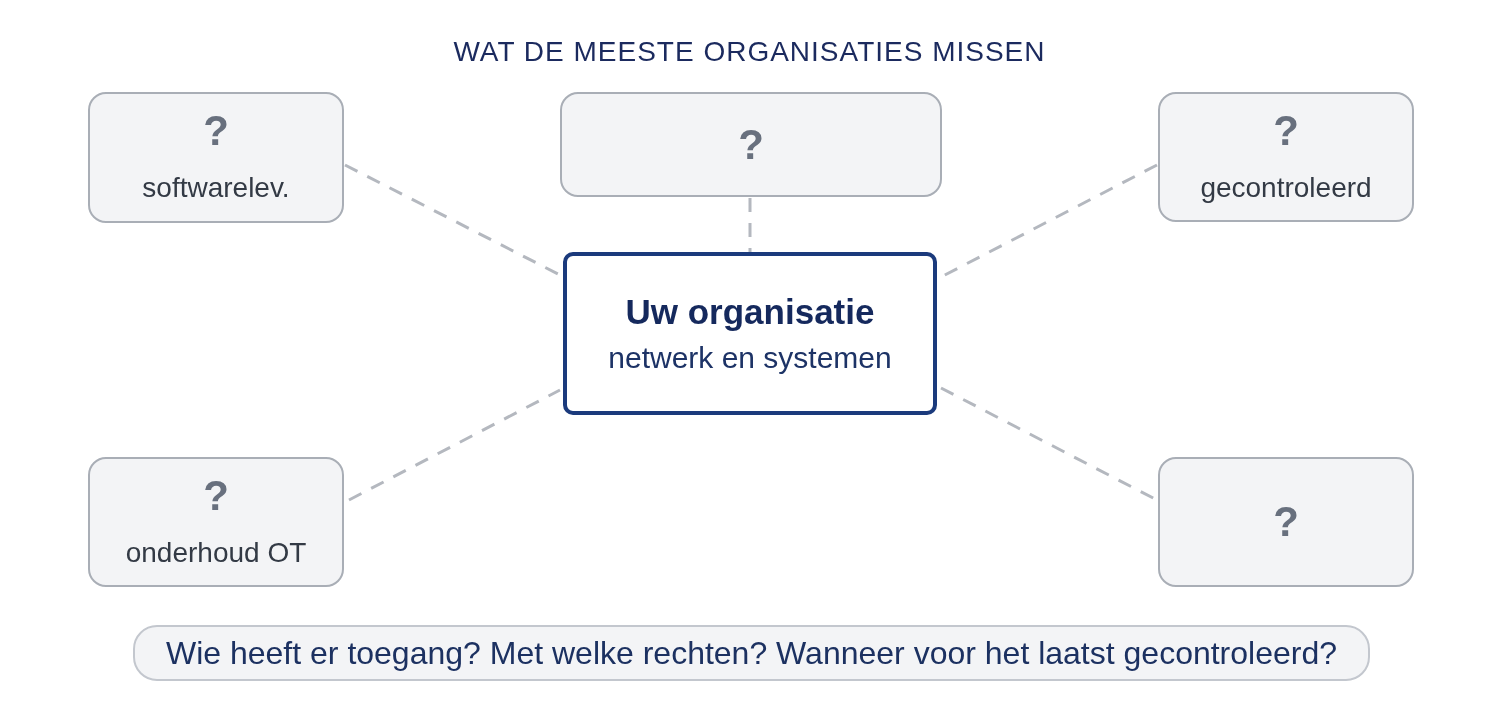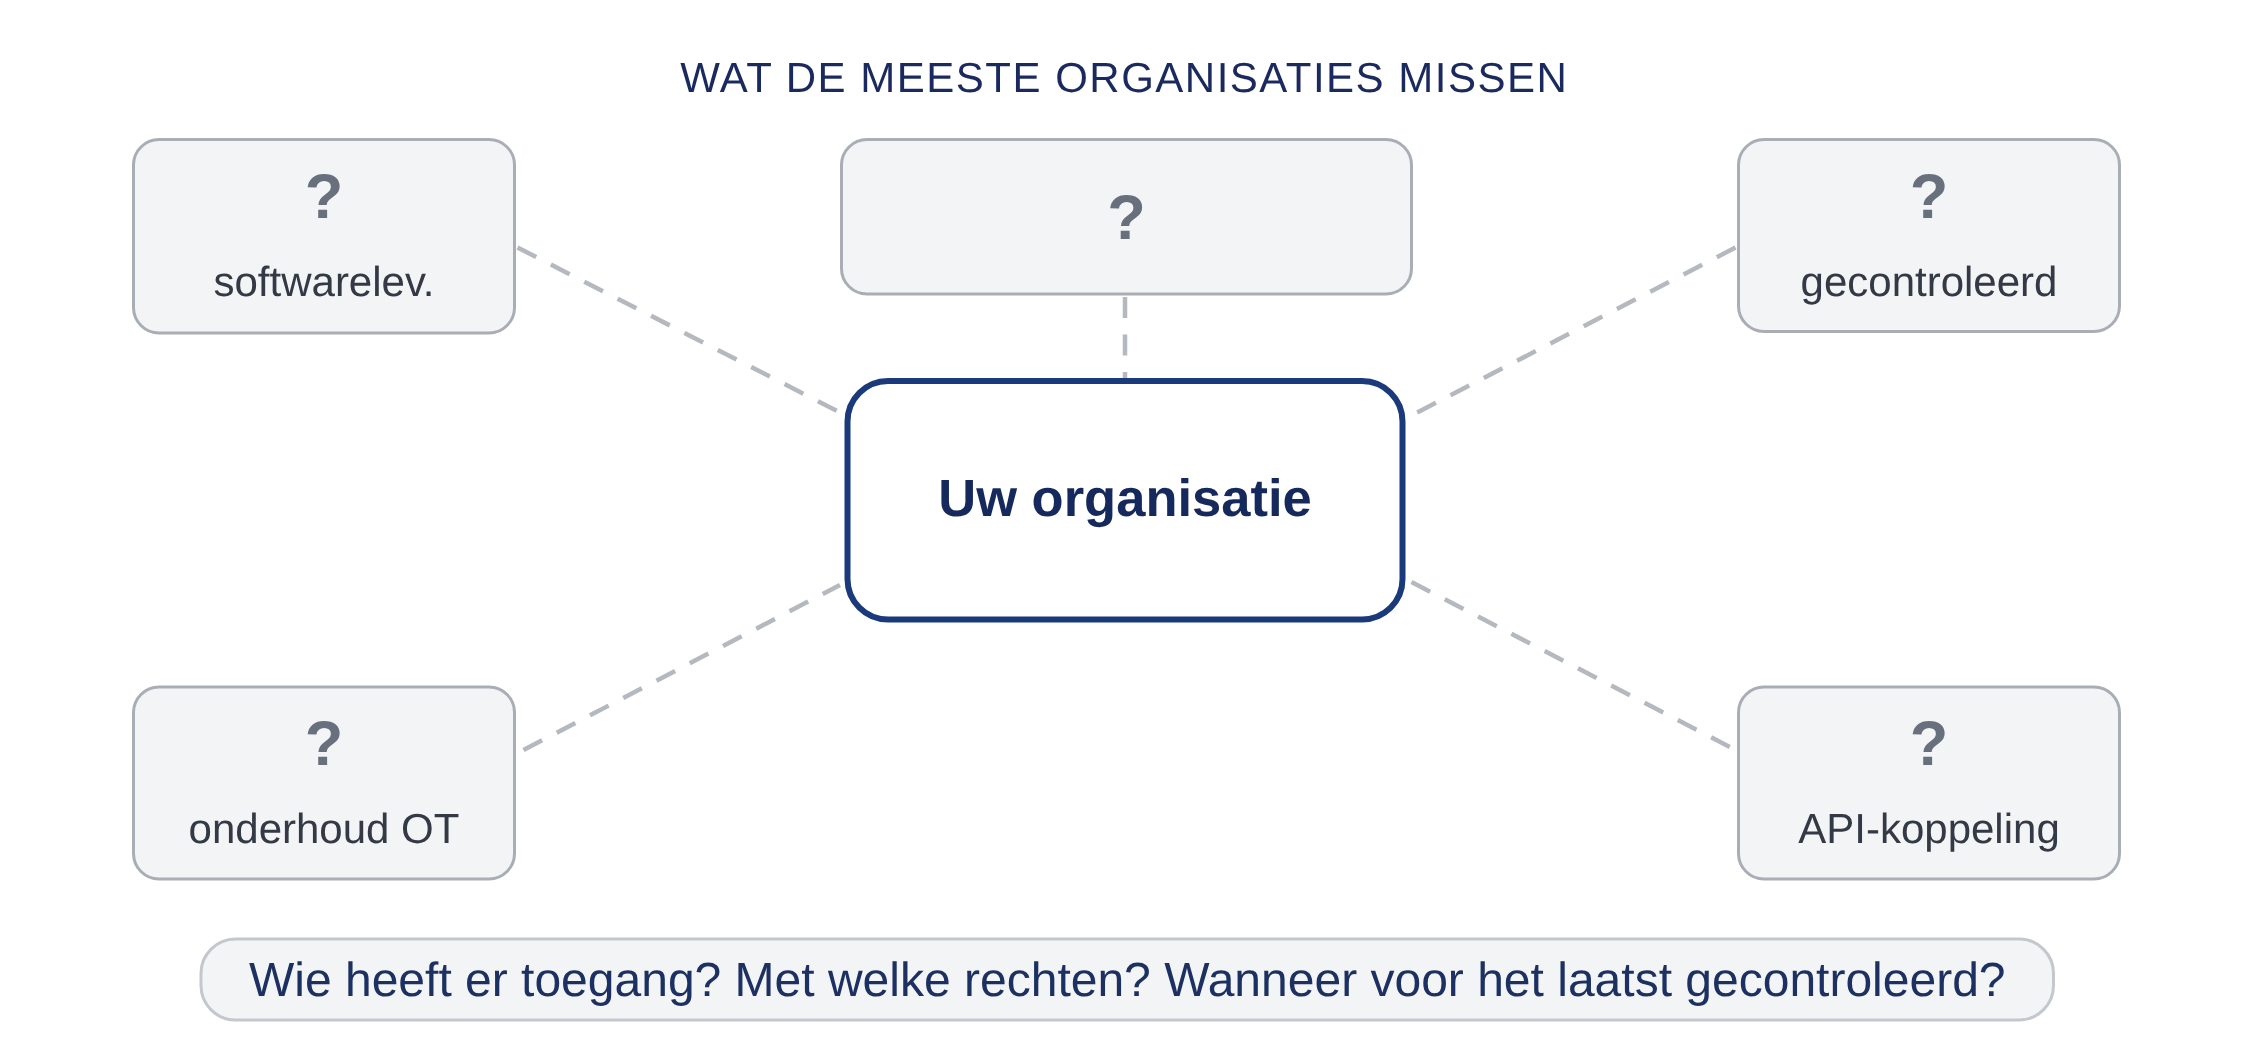--- a/index.html
+++ b/index.html
@@ -62,21 +62,21 @@
   #node-keten       { left: 1158px; top: 92px;  width: 256px;  height: 130px; }
   #node-onderhoud   { left: 88px;   top: 457px; width: 256px;  height: 130px; }
   #node-api         { left: 1158px; top: 457px; width: 256px;  height: 130px; }
   .center-node {
     position: absolute;
     left: 563px; top: 252px;
     width: 374px; height: 163px;
     box-sizing: border-box;
     background: #ffffff;
     border: 4px solid #1b3a7c;
-    border-radius: 29px;
+    border-radius: 10px;
     display: flex;
     flex-direction: column;
     align-items: center;
     justify-content: center;
   }
   .center-title {
     font-size: 35px;
     font-weight: 700;
     color: #15295d;
     line-height: 1.1;
@@ -132,22 +132,22 @@
     <span class="node-label">gecontroleerd</span>
   </div>
 
   <div class="node" id="node-onderhoud">
     <span class="q-icon">?</span>
     <span class="node-label">onderhoud OT</span>
   </div>
 
   <div class="node" id="node-api">
     <span class="q-icon">?</span>
-    <span class="node-label">API-koppeling</span>
   </div>
 
   <div class="center-node">
     <span class="center-title">Uw organisatie</span>
+    <span class="center-subtitle">netwerk en systemen</span>
   </div>
 
   <div class="question-bar">Wie heeft er toegang? Met welke rechten? Wanneer voor het laatst gecontroleerd?</div>
 
 </div>
 
 </body></html>

